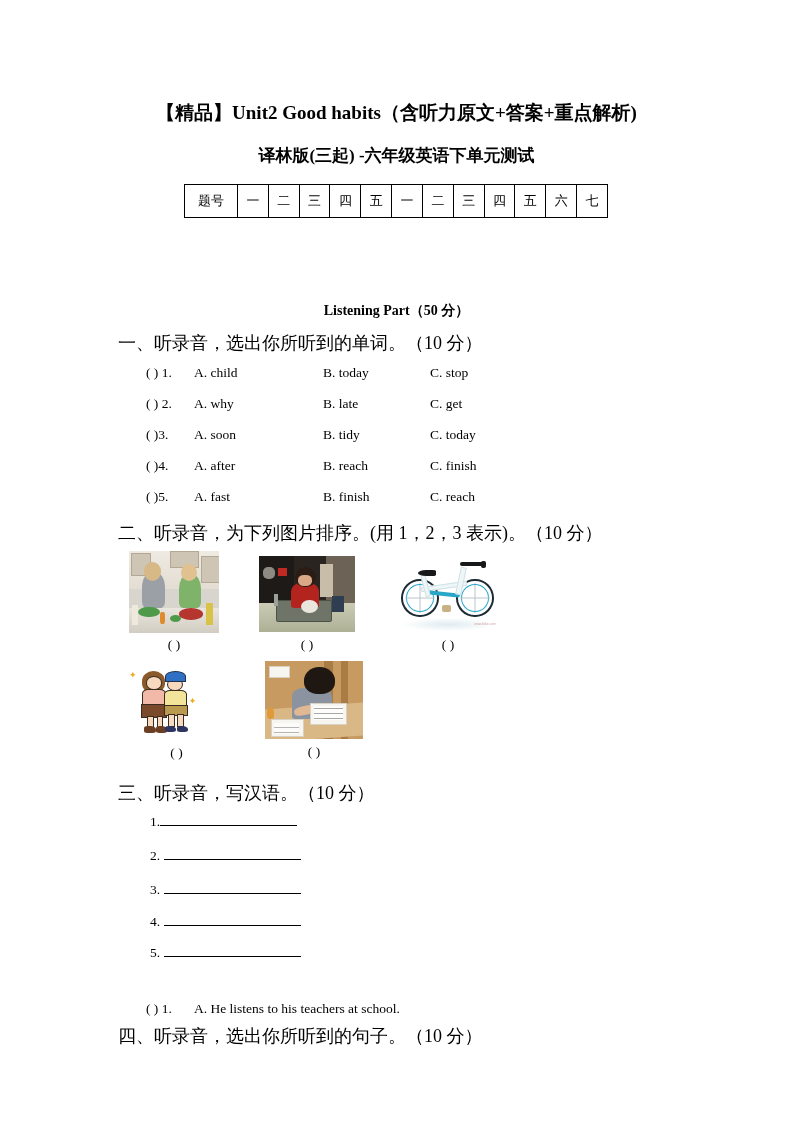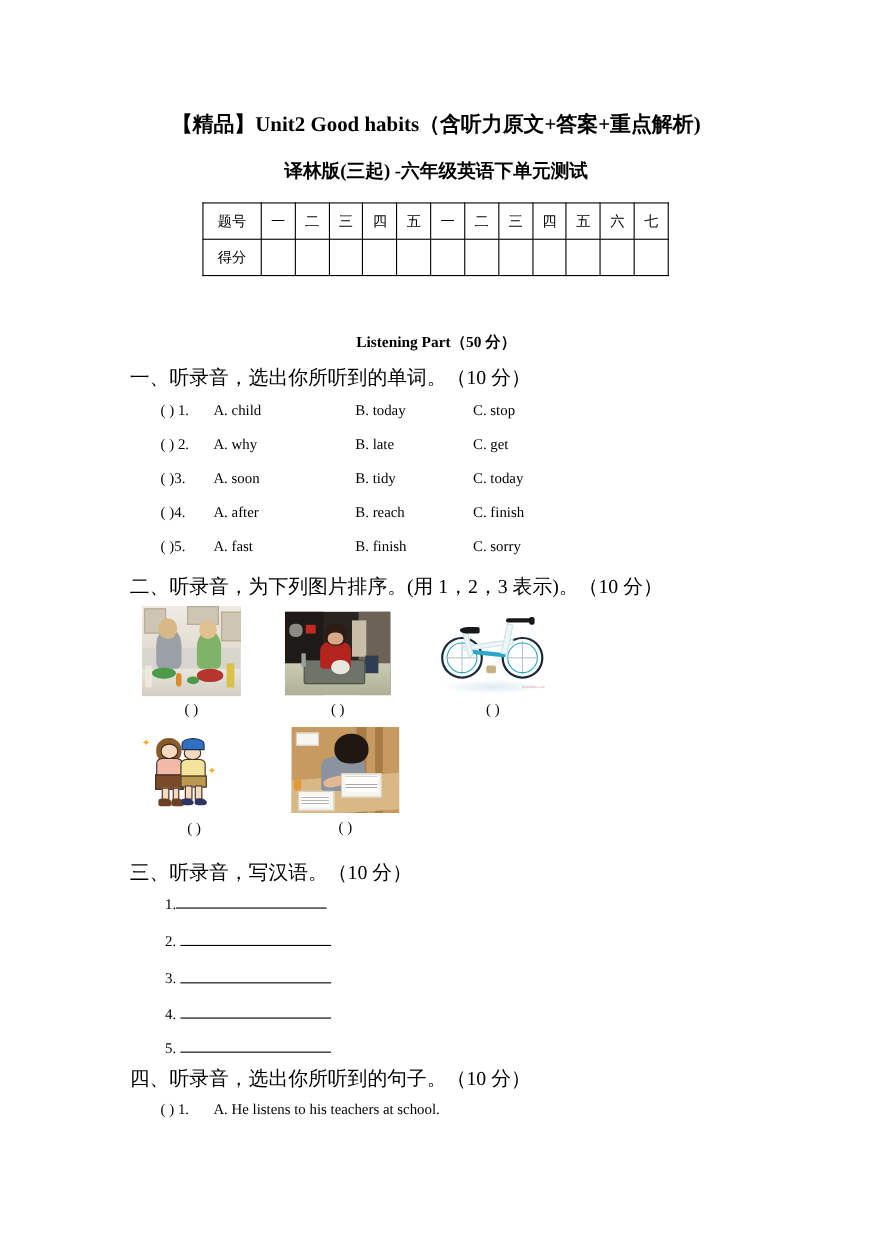--- a/index.html
+++ b/index.html
@@ -263,35 +263,20 @@
         <td class="cell-cjk">四</td>
         <td class="cell-cjk">五</td>
         <td class="cell-cjk">一</td>
         <td class="cell-cjk">二</td>
         <td class="cell-cjk">三</td>
         <td class="cell-cjk">四</td>
         <td class="cell-cjk">五</td>
         <td class="cell-cjk">六</td>
         <td class="cell-cjk">七</td>
       </tr>
-      <tr class="r-score">
-        <td class="col-label cell-cjk">得分</td>
-        <td></td>
-        <td></td>
-        <td></td>
-        <td></td>
-        <td></td>
-        <td></td>
-        <td></td>
-        <td></td>
-        <td></td>
-        <td></td>
-        <td></td>
-        <td></td>
-      </tr>
     </tbody>
       </table>
   </div>
 
   <div class="part-heading">Listening Part（50 分）</div>
 
   <div class="sec-heading" style="top:331px;">一、听录音，选出你所听到的单词。（10 分）</div>
 
   <div class="q-row" style="top:365px;">
     <span class="q-paren">(      ) 1.</span>
@@ -314,21 +299,21 @@
   <div class="q-row" style="top:458px;">
     <span class="q-paren">(      )4.</span>
     <span class="q-optA">A. after</span>
     <span class="q-optB">B. reach</span>
     <span class="q-optC">C. finish</span>
   </div>
   <div class="q-row" style="top:489px;">
     <span class="q-paren">(      )5.</span>
     <span class="q-optA">A. fast</span>
     <span class="q-optB">B. finish</span>
-    <span class="q-optC">C. sorry</span>
+    <span class="q-optC">C. reach</span>
   </div>
 
   <div class="sec-heading" style="top:521px;">二、听录音，为下列图片排序。(用 1，2，3 表示)。（10 分）</div>
 
   <div class="pic-cell" style="left:129px; top:551px; width:90px; height:82px;">
     <div class="pic-frame" style="left:0; top:0; width:90px; height:82px;">
       <div class="ph eat-bg">
         <div class="eat-wall"></div>
         <div class="eat-furn" style="left:2%; top:2%; width:20%; height:26%;"></div>
         <div class="eat-furn" style="left:46%; top:0%; width:30%; height:18%;"></div>
@@ -454,20 +439,20 @@
   <div class="blank-row" style="top:881px;">
     <span class="bnum">3.</span> <span class="blank-line"></span>
   </div>
   <div class="blank-row" style="top:913px;">
     <span class="bnum">4.</span> <span class="blank-line"></span>
   </div>
   <div class="blank-row" style="top:944px;">
     <span class="bnum">5.</span> <span class="blank-line"></span>
   </div>
 
-  <div class="sec-heading" style="top:968px;text-align:right;">四、听录音，选出你所听到的句子。（10 分）</div>
+  <div class="sec-heading" style="top:1024px;text-align:right;">四、听录音，选出你所听到的句子。（10 分）</div>
 
   <div class="q-row" style="top:1001px;">
     <span class="q-paren">(      ) 1.</span>
     <span class="q-optA">A. He listens to his teachers at school.</span>
   </div>
 
 </div>
 
 </body></html>

